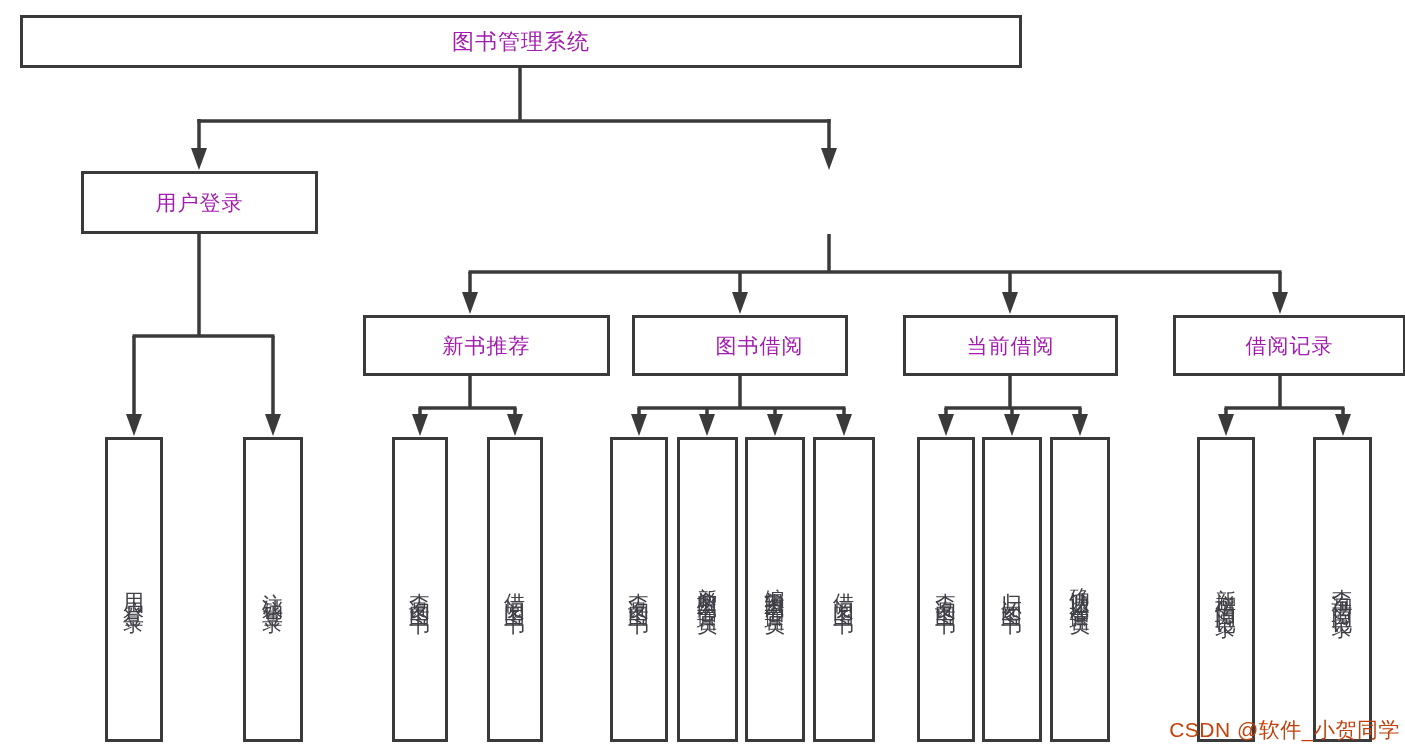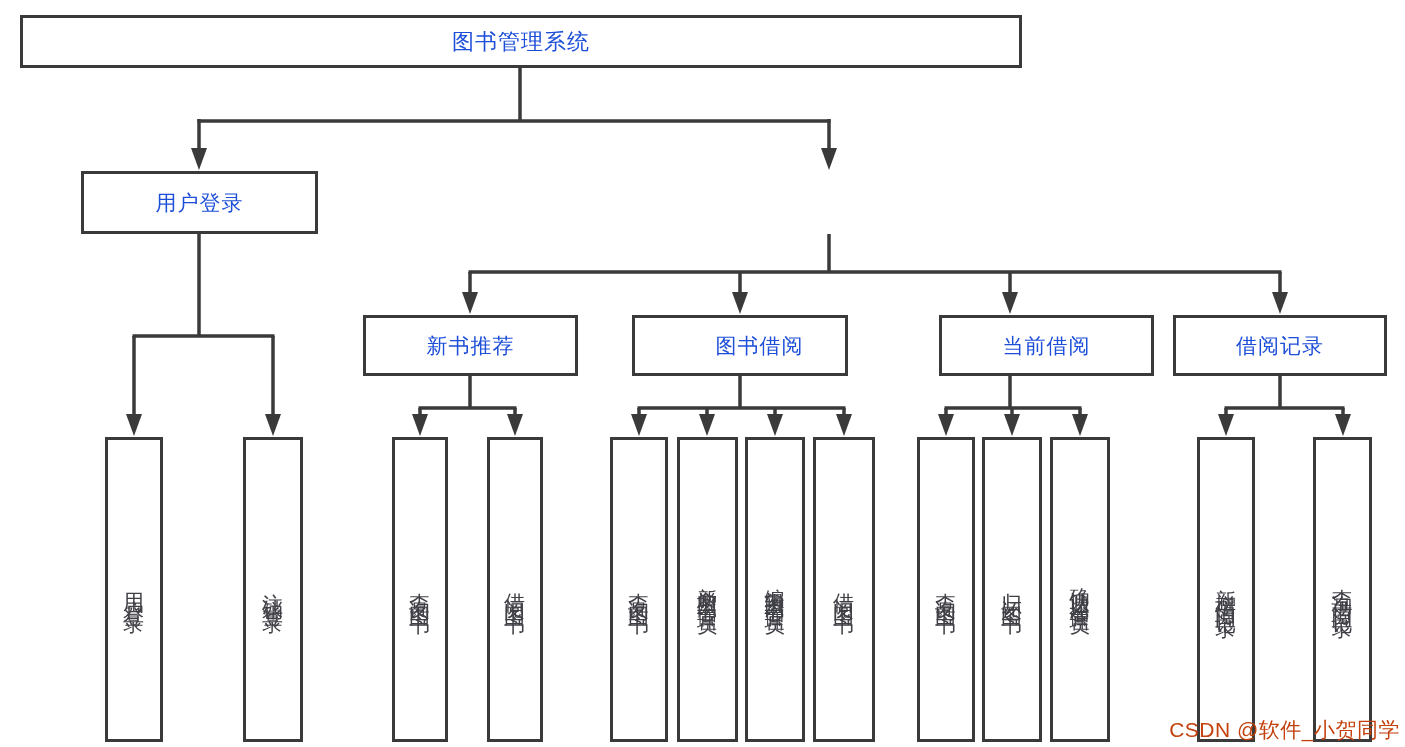--- a/index.html
+++ b/index.html
@@ -22,21 +22,21 @@
     z-index: 1;
   }
   .box {
     position: absolute;
     box-sizing: border-box;
     border: 3px solid #3a3a3a;
     background: #ffffff;
     display: flex;
     align-items: center;
     justify-content: center;
-    color: #1d4ed8;
+    color: #a21caf;
     font-size: 21px;
     letter-spacing: 1px;
     z-index: 2;
   }
   .vbox {
     position: absolute;
     box-sizing: border-box;
     border: 3px solid #3a3a3a;
     background: #ffffff;
     display: flex;
@@ -145,30 +145,30 @@
   </svg>
 
   <div class="box" style="left:20px; top:15px; width:1002px; height:53px; font-size:22px;">
     <span>图书管理系统</span>
   </div>
 
   <div class="box" style="left:81px; top:171px; width:237px; height:63px;">
     <span>用户登录</span>
   </div>
 
-  <div class="box" style="left:363px; top:315px; width:215px; height:61px;">
+  <div class="box" style="left:363px; top:315px; width:247px; height:61px;">
     <span>新书推荐</span>
   </div>
   <div class="box" style="left:632px; top:315px; width:216px; height:61px;padding-left:39px;">
     <span>图书借阅</span>
   </div>
-  <div class="box" style="left:903px; top:315px; width:215px; height:61px;margin-left:36px;">
+  <div class="box" style="left:903px; top:315px; width:215px; height:61px;">
     <span>当前借阅</span>
   </div>
-  <div class="box" style="left:1173px; top:315px; width:214px; height:61px;font-family:Liberation Mono, monospace;">
+  <div class="box" style="left:1173px; top:315px; width:233px; height:61px;font-family:Liberation Mono, monospace;">
     <span>借阅记录</span>
   </div>
 
   <div class="vbox" style="left:105px; width:58px;">
     <span class="vtext">用户登录</span>
   </div>
   <div class="vbox" style="left:243px; width:60px;">
     <span class="vtext">注销登录</span>
   </div>
 

